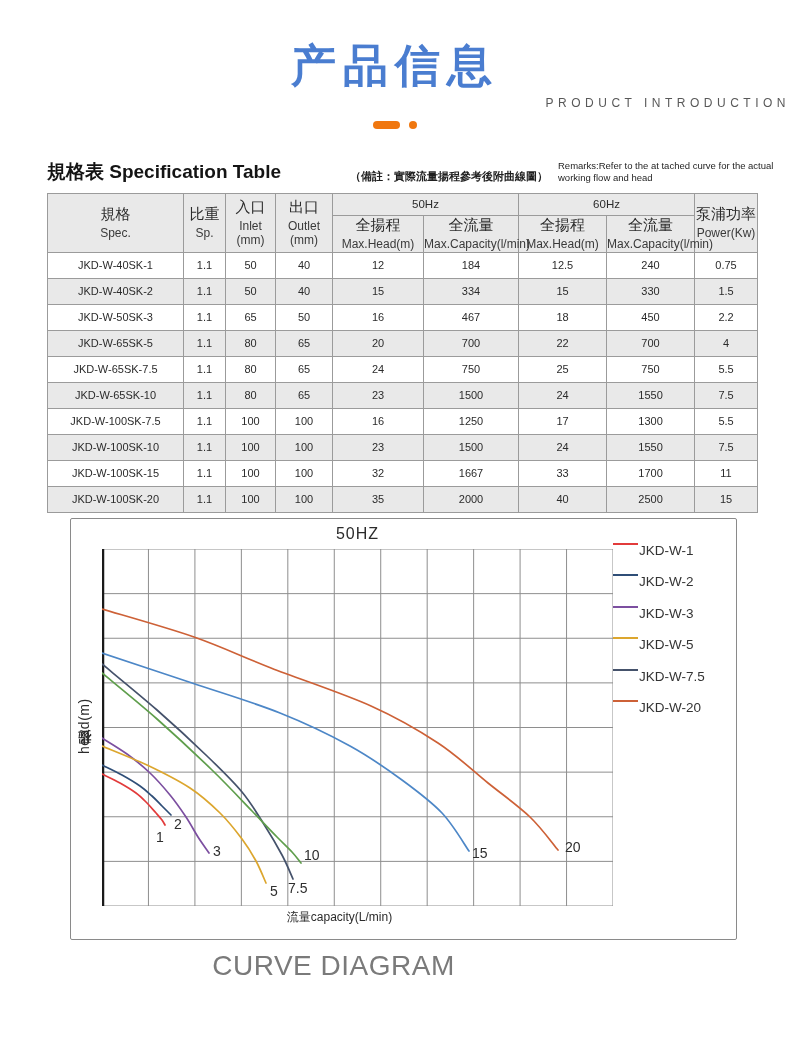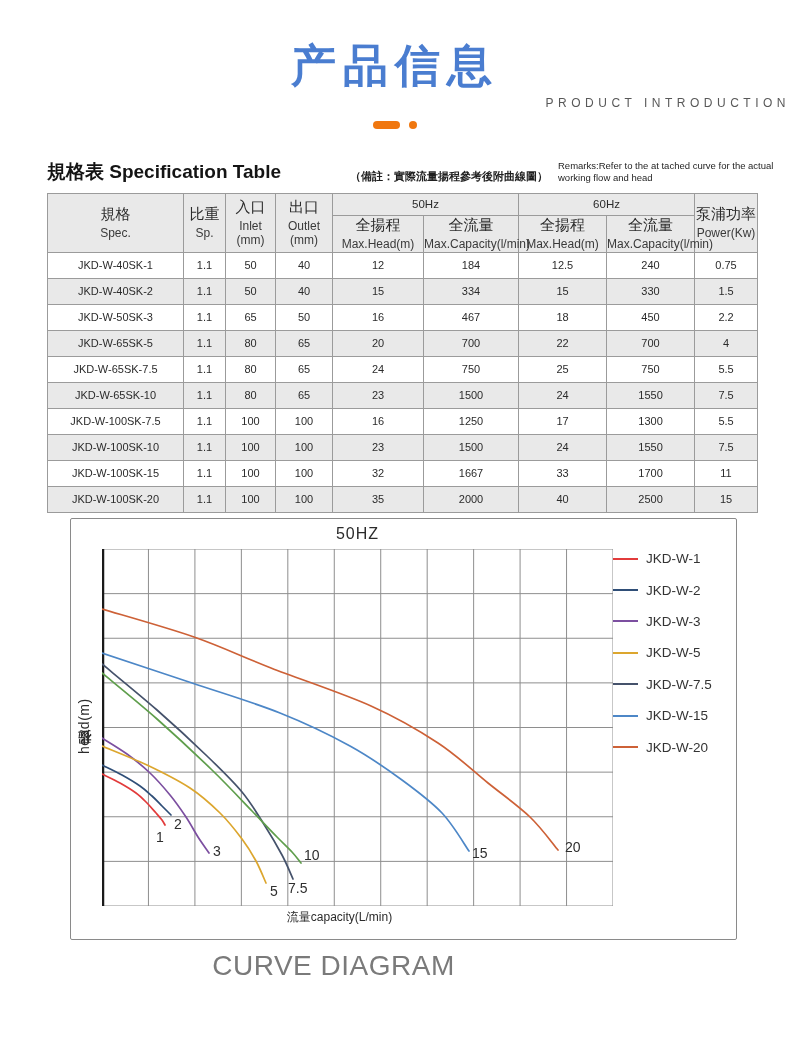--- a/index.html
+++ b/index.html
@@ -64,21 +64,21 @@
   .chart-ylabel{
     position:absolute;left:4px;top:128px;height:160px;
     writing-mode:vertical-rl;transform:rotate(180deg);
     font-size:14px;color:#2b2b2b;text-align:center;letter-spacing:0.5px;
   }
   .chart-xlabel{
     position:absolute;left:13px;top:390px;width:511px;text-align:center;
     font-size:12px;color:#2b2b2b;
   }
   .legend{position:absolute;left:542px;top:24px;width:120px;}
-  .legend-item{display:flex;align-items:center;height:31.4px;gap:8px;}
+  .legend-item{display:flex;align-items:flex-start;height:31.4px;gap:1px;}
   .legend-swatch{width:25px;height:2px;flex:0 0 25px;}
   .legend-label{font-size:13.5px;font-weight:500;color:#333;white-space:nowrap;}
   
   .footer-caption{
     position:absolute;top:950px;left:0;width:667px;text-align:center;
     font-size:28px;color:#7a7a7a;letter-spacing:0.5px;
   }
 </style>
 </head>
 <body>
@@ -325,24 +325,20 @@
         </div>
         <div class="legend-item">
           <span class="legend-swatch" style="background: rgb(220, 166, 46);"></span>
           <span class="legend-label">JKD-W-5</span>
         </div>
         <div class="legend-item">
           <span class="legend-swatch" style="background: rgb(69, 82, 107);"></span>
           <span class="legend-label">JKD-W-7.5</span>
         </div>
         <div class="legend-item">
-          <span class="legend-swatch" style="background: rgb(77, 135, 199);"></span>
-          <span class="legend-label">JKD-W-15</span>
-        </div>
-        <div class="legend-item">
           <span class="legend-swatch" style="background: rgb(205, 97, 55);"></span>
           <span class="legend-label">JKD-W-20</span>
         </div>
       </div>
   </div>
 
   <div class="footer-caption">CURVE DIAGRAM</div>
 
 </div>
 

